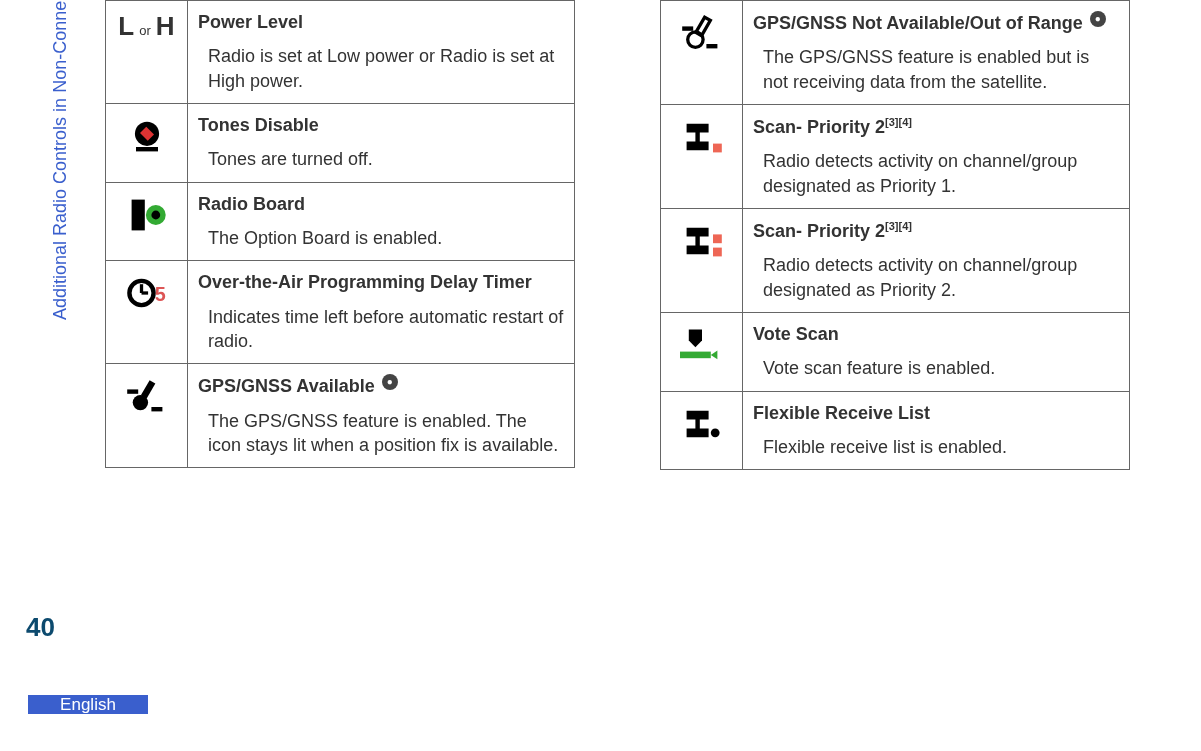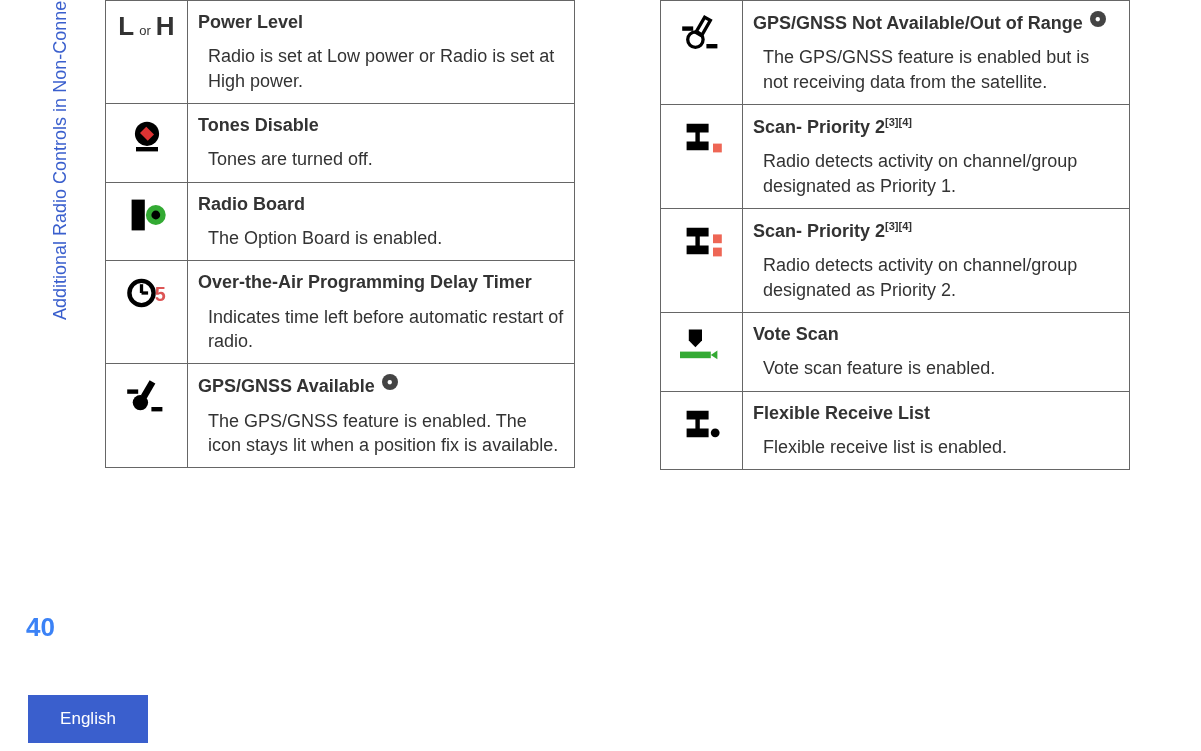--- a/index.html
+++ b/index.html
@@ -10,26 +10,26 @@
     left: 50px; top: 320px;
     transform: rotate(-90deg);
     transform-origin: left top;
     color: #3a5fcd;
     font-size: 18px;
     white-space: nowrap;
   }
   .page-number {
     position: absolute;
     left: 26px; top: 612px;
-    font-size: 26px; font-weight: bold; color: #3b82f6;
+    font-size: 26px; font-weight: bold; color: #0c4a6e;
   }
   .lang-tab {
     position: absolute;
     left: 28px; top: 695px;
-    width: 120px; height: 48px;
+    width: 120px; height: 19px;
     background: #3a5fcd; color: #fff;
     display: flex; align-items: center; justify-content: center;
     font-size: 17px;
   }
   .columns { position: absolute; left: 105px; top: 0; display: flex; gap: 85px; }
   .col { width: 470px; }
   table.tbl { width: 100%; border-collapse: collapse; }
   table.tbl td { border: 1px solid #666; vertical-align: top; padding: 10px 10px; }
   td.icon { width: 82px; text-align: center; padding-top: 12px; }
   .title { font-weight: bold; color: #333; line-height: 1.3; }

